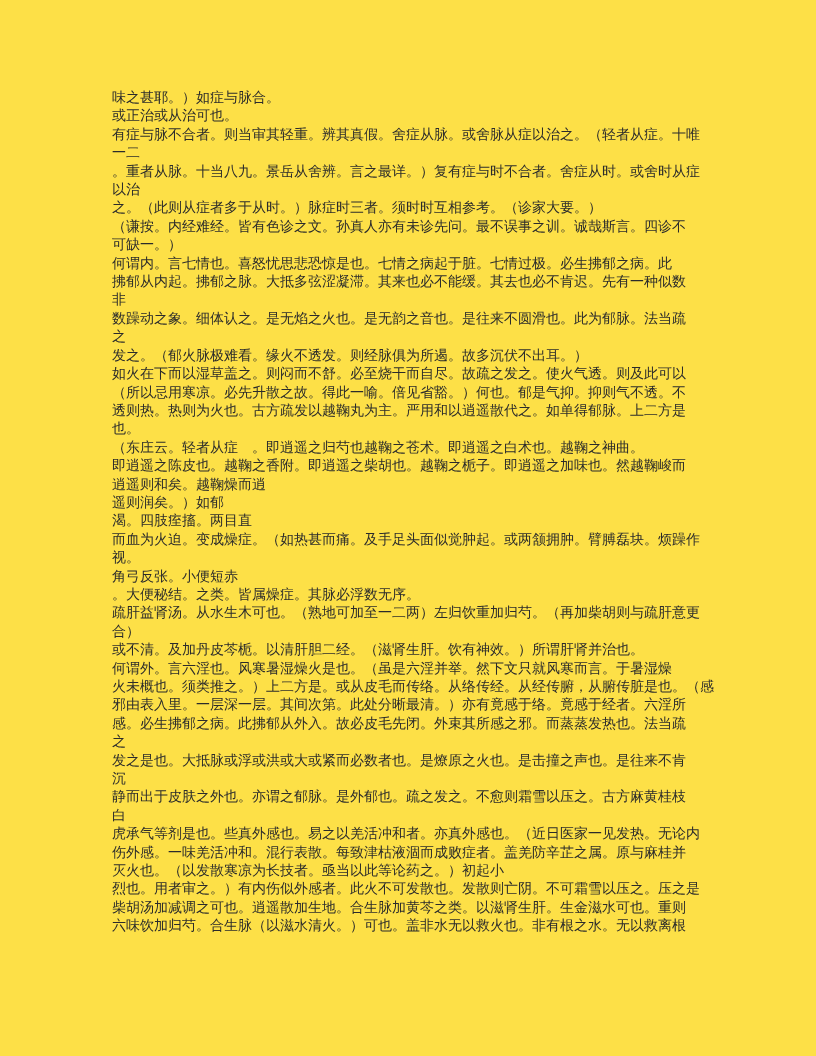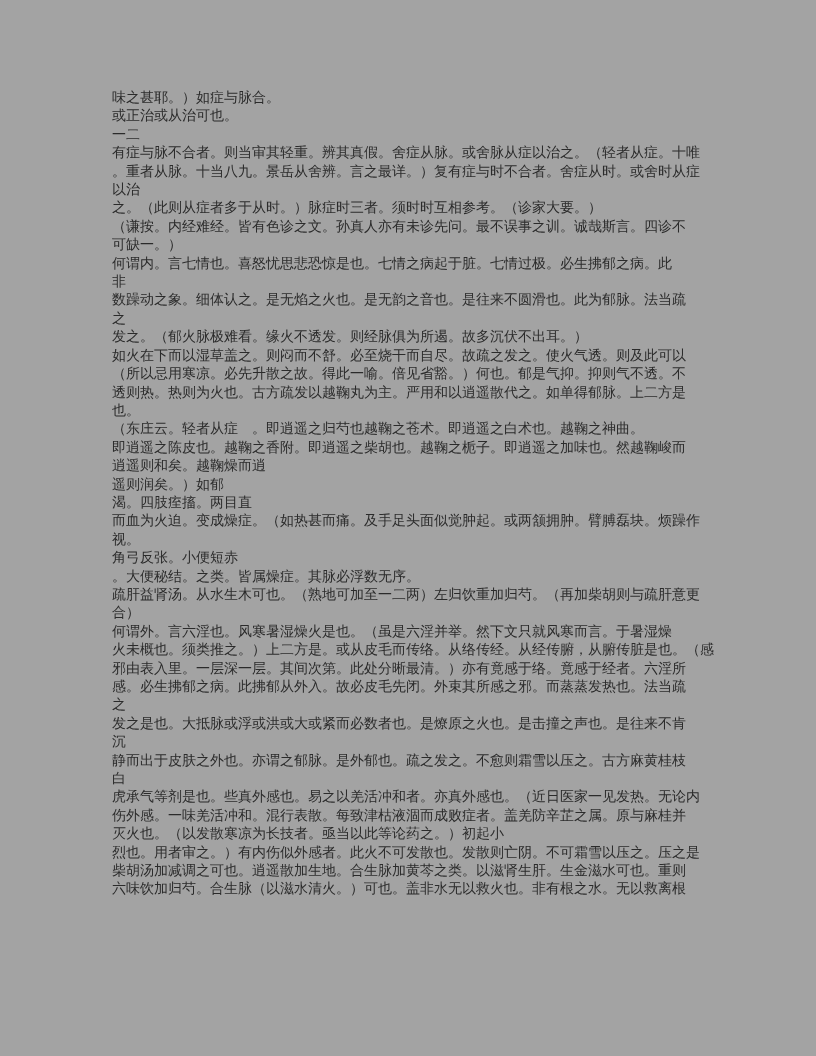--- a/index.html
+++ b/index.html
@@ -13,21 +13,21 @@
     position: relative;
     overflow: hidden;
     font-family: "Liberation Serif", "DejaVu Serif", serif;
   }
   .page {
     position: absolute;
     left: 0;
     top: 0;
     width: 816px;
     height: 1056px;
-    background: #a3a3a3;
+    background: #fde047;
   }
   .text-block {
     position: absolute;
     left: 112px;
     top: 89px;
     width: 596px;
     font-size: 14px;
     line-height: 18.4px;
     color: #2b2b2b;
     letter-spacing: 0;
@@ -37,47 +37,49 @@
     min-height: 18.4px;
   }
 </style>
 </head>
 <body>
 
 <div class="page">
   <div class="text-block">
       <div class="text-line">味之甚耶。）如症与脉合。</div>
       <div class="text-line">或正治或从治可也。</div>
+      <div class="text-line">有症与脉不合者。则当审其轻重。辨其真假。舍症从脉。或舍脉从症以治之。（轻者从症。十唯</div>
       <div class="text-line">一二</div>
-      <div class="text-line">有症与脉不合者。则当审其轻重。辨其真假。舍症从脉。或舍脉从症以治之。（轻者从症。十唯</div>
       <div class="text-line">。重者从脉。十当八九。景岳从舍辨。言之最详。）复有症与时不合者。舍症从时。或舍时从症</div>
       <div class="text-line">以治</div>
       <div class="text-line">之。（此则从症者多于从时。）脉症时三者。须时时互相参考。（诊家大要。）</div>
       <div class="text-line">（谦按。内经难经。皆有色诊之文。孙真人亦有未诊先问。最不误事之训。诚哉斯言。四诊不</div>
       <div class="text-line">可缺一。）</div>
       <div class="text-line">何谓内。言七情也。喜怒忧思悲恐惊是也。七情之病起于脏。七情过极。必生拂郁之病。此</div>
+      <div class="text-line">拂郁从内起。拂郁之脉。大抵多弦涩凝滞。其来也必不能缓。其去也必不肯迟。先有一种似数</div>
       <div class="text-line">非</div>
       <div class="text-line">数躁动之象。细体认之。是无焰之火也。是无韵之音也。是往来不圆滑也。此为郁脉。法当疏</div>
       <div class="text-line">之</div>
       <div class="text-line">发之。（郁火脉极难看。缘火不透发。则经脉俱为所遏。故多沉伏不出耳。）</div>
       <div class="text-line">如火在下而以湿草盖之。则闷而不舒。必至烧干而自尽。故疏之发之。使火气透。则及此可以</div>
       <div class="text-line">（所以忌用寒凉。必先升散之故。得此一喻。倍见省豁。）何也。郁是气抑。抑则气不透。不</div>
       <div class="text-line">透则热。热则为火也。古方疏发以越鞠丸为主。严用和以逍遥散代之。如单得郁脉。上二方是</div>
       <div class="text-line">也。</div>
       <div class="text-line">（东庄云。轻者从症　。即逍遥之归芍也越鞠之苍术。即逍遥之白术也。越鞠之神曲。</div>
       <div class="text-line">即逍遥之陈皮也。越鞠之香附。即逍遥之柴胡也。越鞠之栀子。即逍遥之加味也。然越鞠峻而</div>
       <div class="text-line">逍遥则和矣。越鞠燥而逍</div>
       <div class="text-line">遥则润矣。）如郁</div>
       <div class="text-line">渴。四肢痓搐。两目直</div>
       <div class="text-line">而血为火迫。变成燥症。（如热甚而痛。及手足头面似觉肿起。或两颔拥肿。臂膊磊块。烦躁作</div>
       <div class="text-line">视。</div>
       <div class="text-line">角弓反张。小便短赤</div>
       <div class="text-line">。大便秘结。之类。皆属燥症。其脉必浮数无序。</div>
       <div class="text-line">疏肝益肾汤。从水生木可也。（熟地可加至一二两）左归饮重加归芍。（再加柴胡则与疏肝意更</div>
       <div class="text-line">合）</div>
+      <div class="text-line">或不清。及加丹皮芩栀。以清肝胆二经。（滋肾生肝。饮有神效。）所谓肝肾并治也。</div>
       <div class="text-line">何谓外。言六淫也。风寒暑湿燥火是也。（虽是六淫并举。然下文只就风寒而言。于暑湿燥</div>
       <div class="text-line">火未概也。须类推之。）上二方是。或从皮毛而传络。从络传经。从经传腑，从腑传脏是也。（感</div>
       <div class="text-line">邪由表入里。一层深一层。其间次第。此处分晰最清。）亦有竟感于络。竟感于经者。六淫所</div>
       <div class="text-line">感。必生拂郁之病。此拂郁从外入。故必皮毛先闭。外束其所感之邪。而蒸蒸发热也。法当疏</div>
       <div class="text-line">之</div>
       <div class="text-line">发之是也。大抵脉或浮或洪或大或紧而必数者也。是燎原之火也。是击撞之声也。是往来不肯</div>
       <div class="text-line">沉</div>
       <div class="text-line">静而出于皮肤之外也。亦谓之郁脉。是外郁也。疏之发之。不愈则霜雪以压之。古方麻黄桂枝</div>
       <div class="text-line">白</div>
       <div class="text-line">虎承气等剂是也。些真外感也。易之以羌活冲和者。亦真外感也。（近日医家一见发热。无论内</div>

